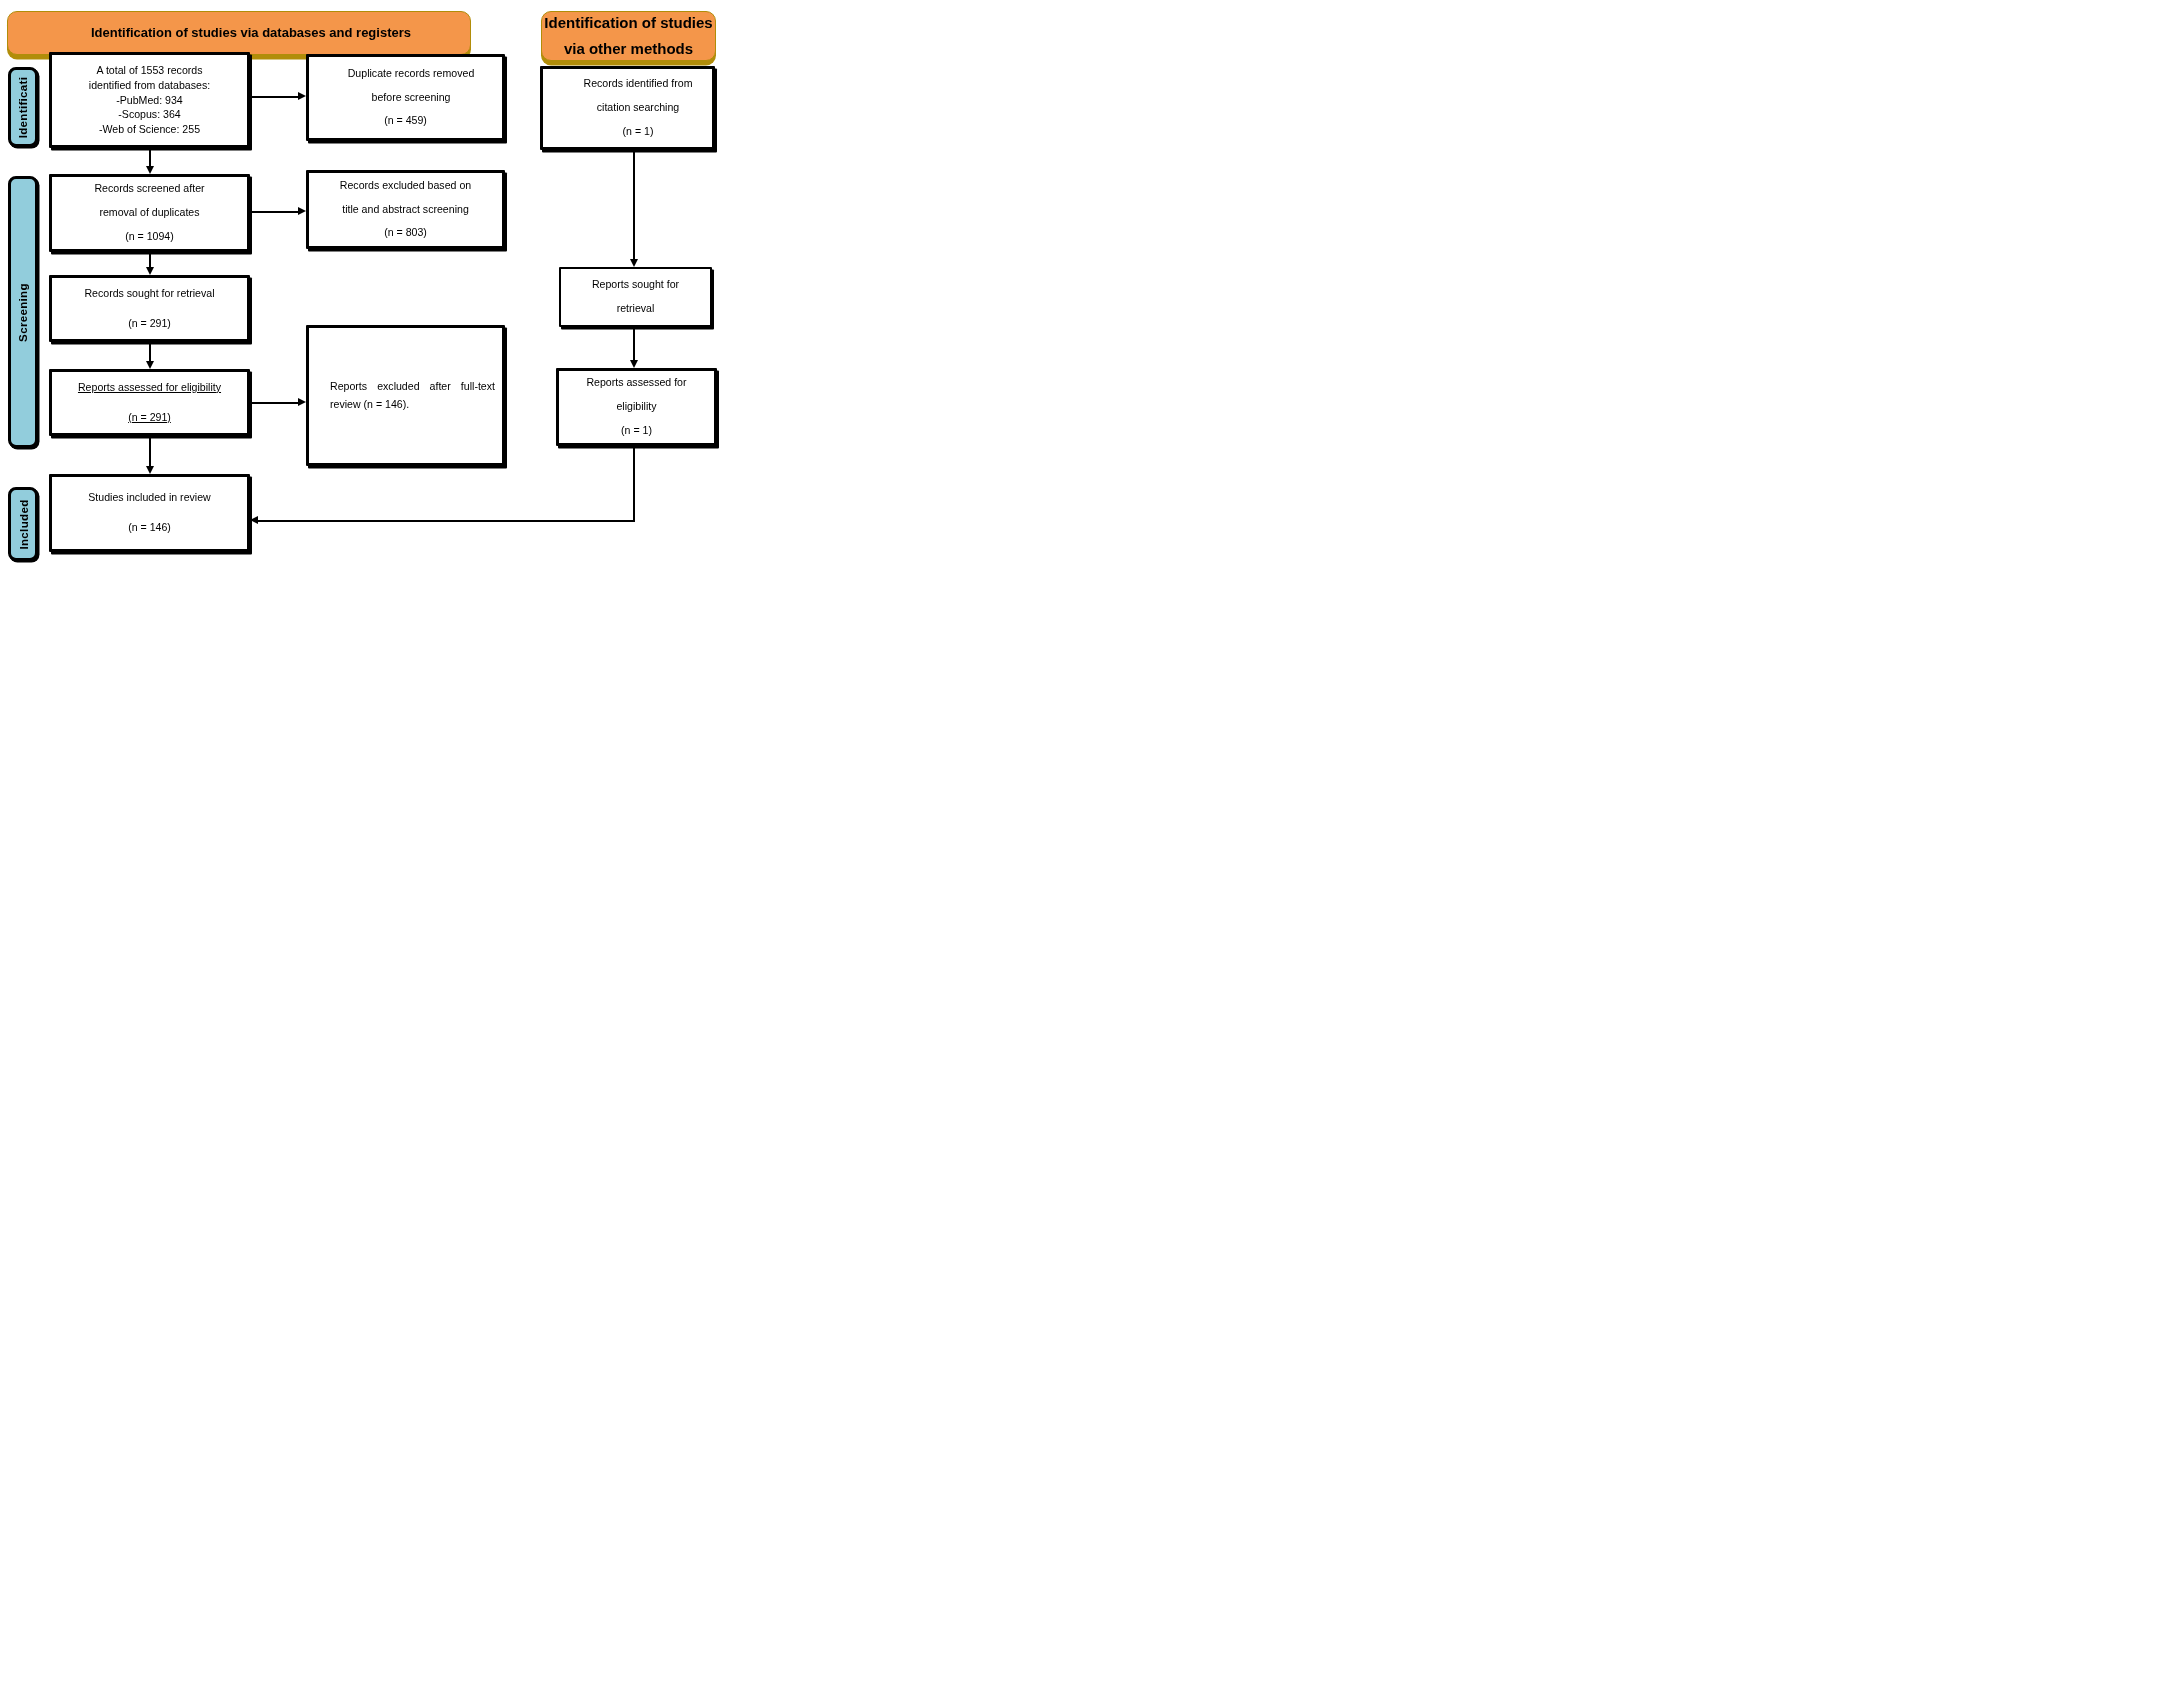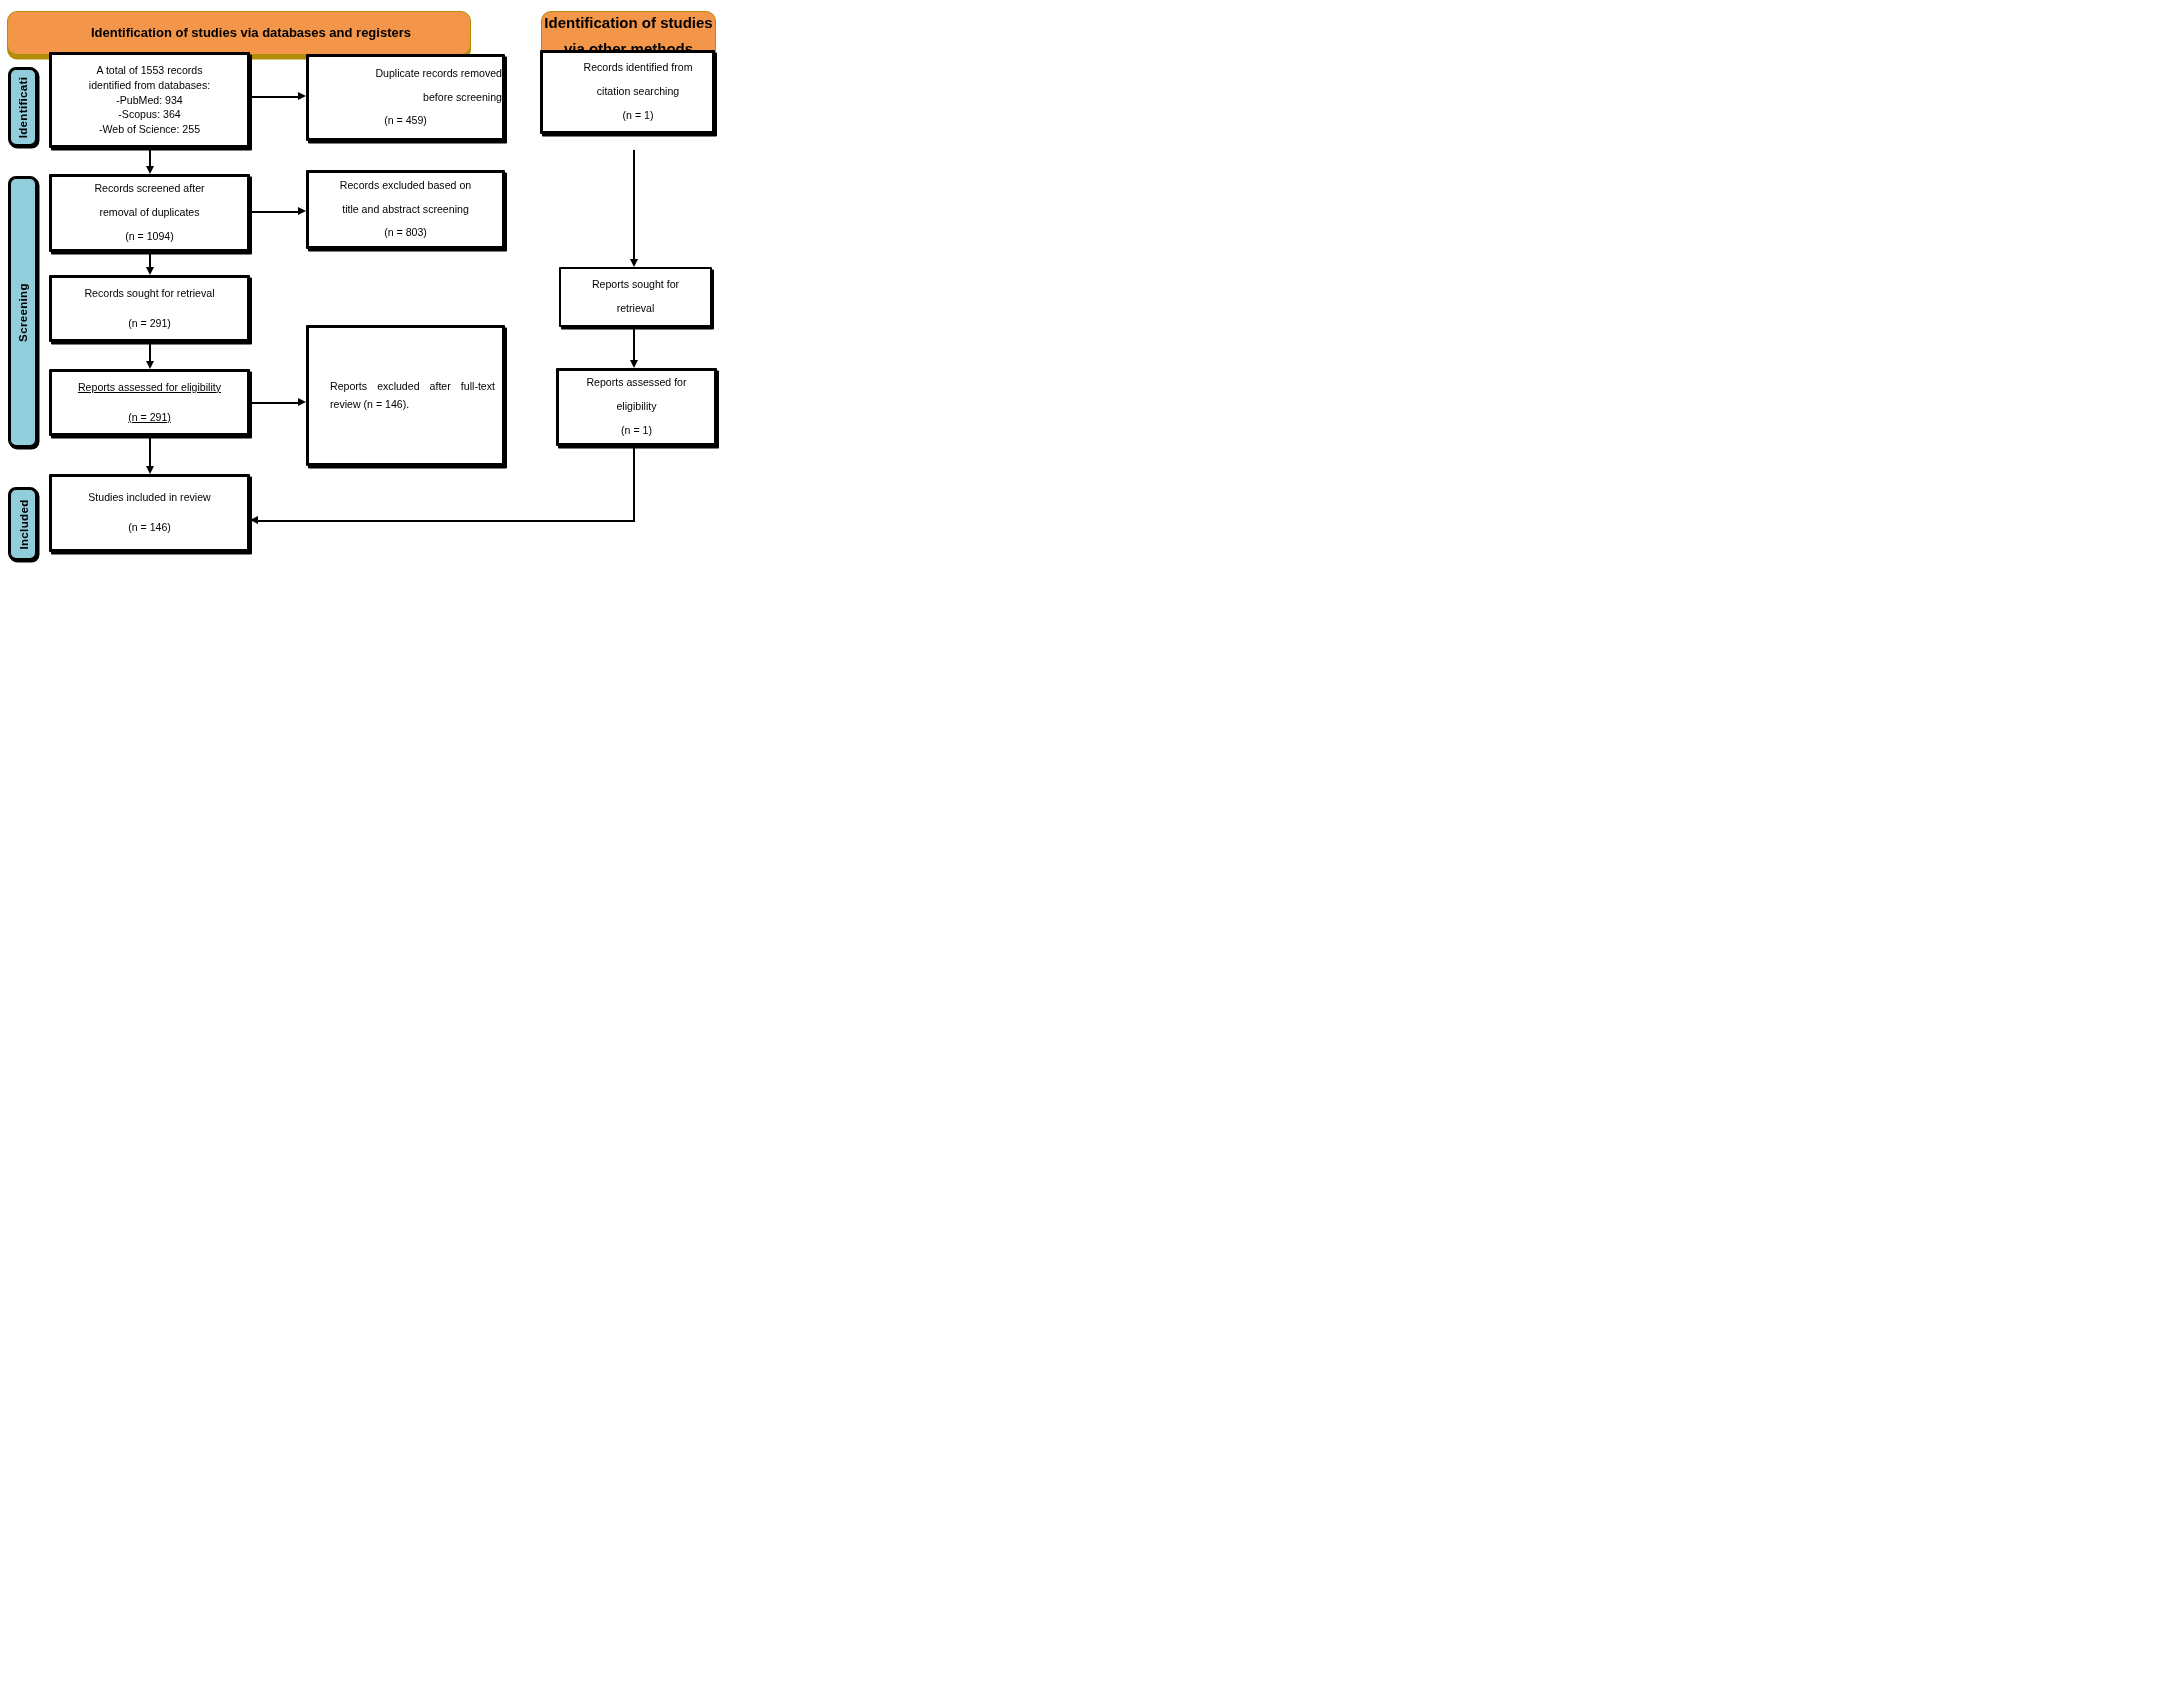--- a/index.html
+++ b/index.html
@@ -75,28 +75,28 @@
   
   .L1 { left: 49px; top: 52px; width: 201px; height: 96px; }
   .L2 { left: 49px; top: 174px; width: 201px; height: 78px; }
   .L3 { left: 49px; top: 275px; width: 201px; height: 67px; }
   .L4 { left: 49px; top: 369px; width: 201px; height: 67px; text-decoration: underline; }
   .L5 { left: 49px; top: 474px; width: 201px; height: 78px; }
   
   .M1 { left: 306px; top: 54px; width: 199px; height: 87px; }
   .M2 { left: 306px; top: 170px; width: 199px; height: 79px; }
   .M3 { left: 306px; top: 325px; width: 199px; height: 141px; }
-  .M1 .left-lines { text-align: right; padding-left: 11px; white-space: pre-line; line-height: 2.25; }
+  .M1 .left-lines { text-align: center; padding-left: 11px; white-space: pre-line; line-height: 2.25; }
   .M3 .just {
     text-align: justify;
     line-height: 1.62;
     padding: 0 7px 0 21px;
   }
   
-  .R1 { left: 540px; top: 50px; width: 175px; height: 84px; padding-left: 21px; }
+  .R1 { left: 540px; top: 66px; width: 175px; height: 84px; padding-left: 21px; }
   .R2 { left: 559px; top: 267px; width: 153px; height: 60px; }
   .R3 { left: 556px; top: 368px; width: 161px; height: 78px; }
   
   .vline { position: absolute; width: 1.5px; background: #000; }
   .hline { position: absolute; height: 1.5px; background: #000; }
   .head { position: absolute; width: 0; height: 0; }
   .head-down  { border-left: 4px solid transparent; border-right: 4px solid transparent; border-top: 8px solid #000; }
   .head-right { border-top: 4px solid transparent; border-bottom: 4px solid transparent; border-left: 8px solid #000; }
   .head-left  { border-top: 4px solid transparent; border-bottom: 4px solid transparent; border-right: 8px solid #000; }
 </style>

